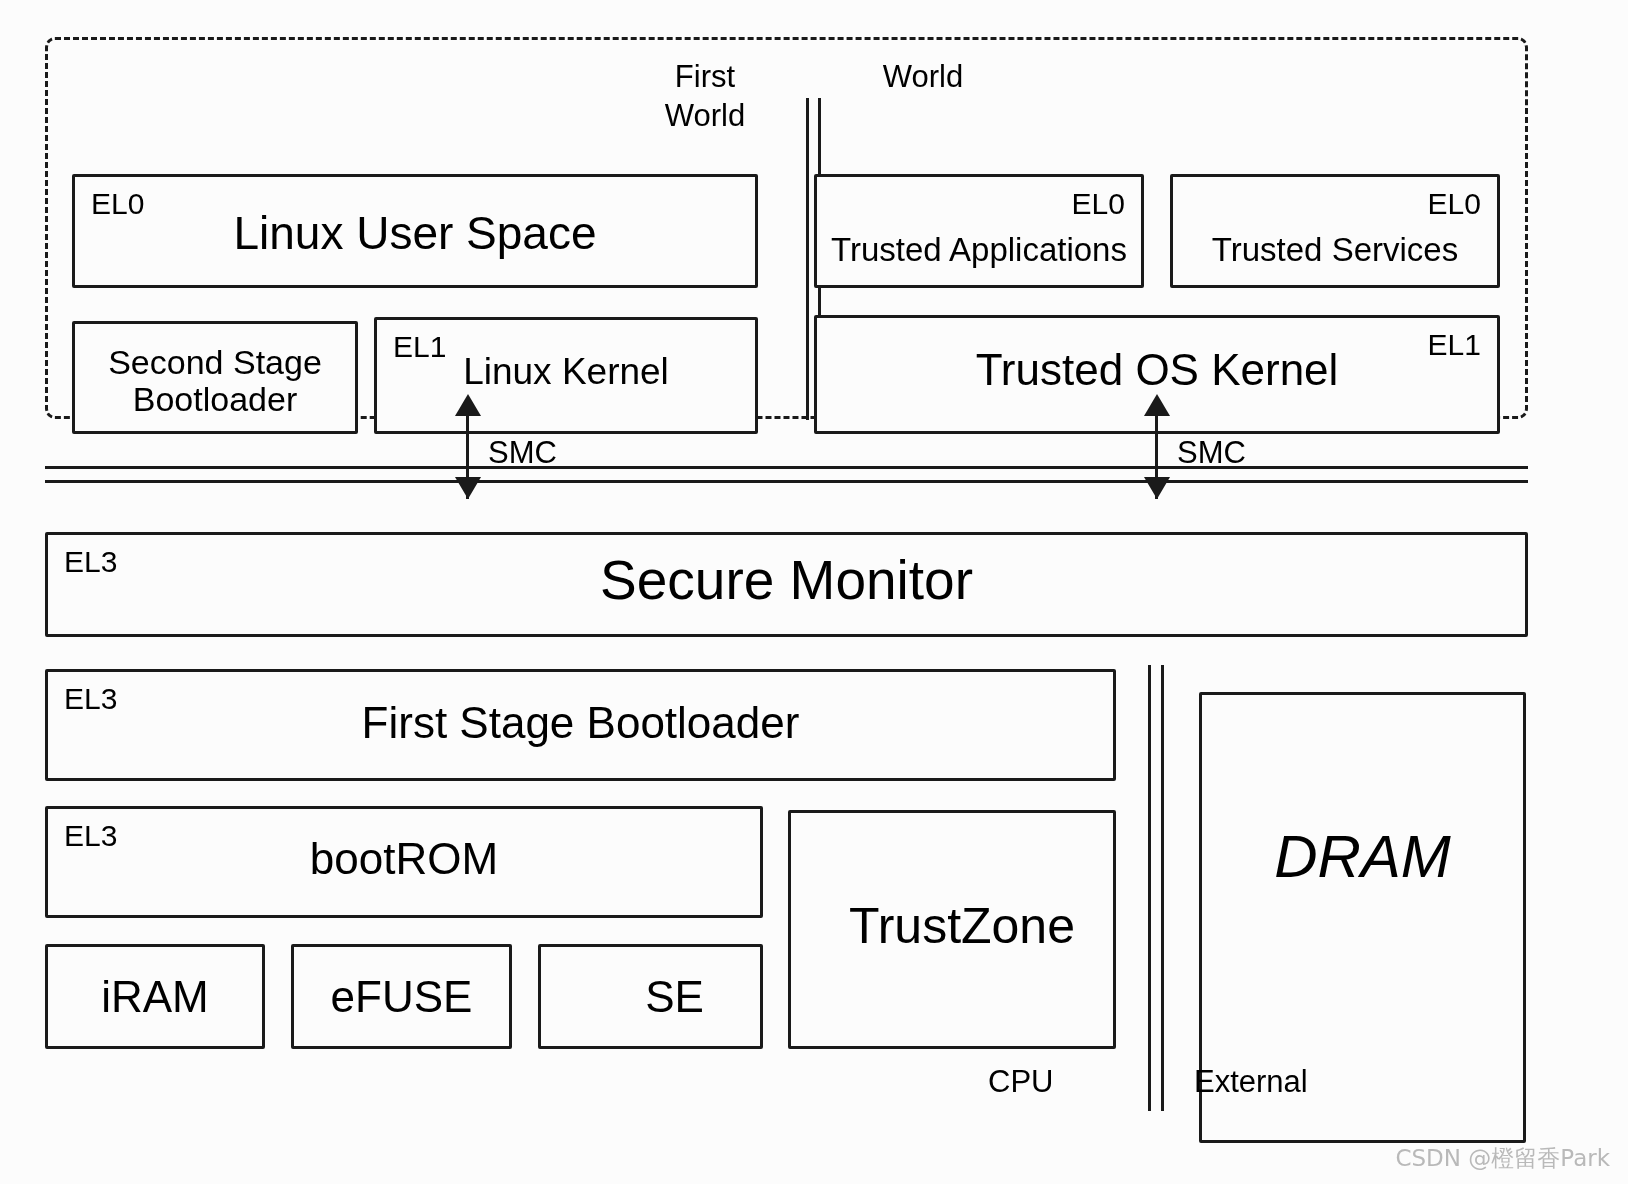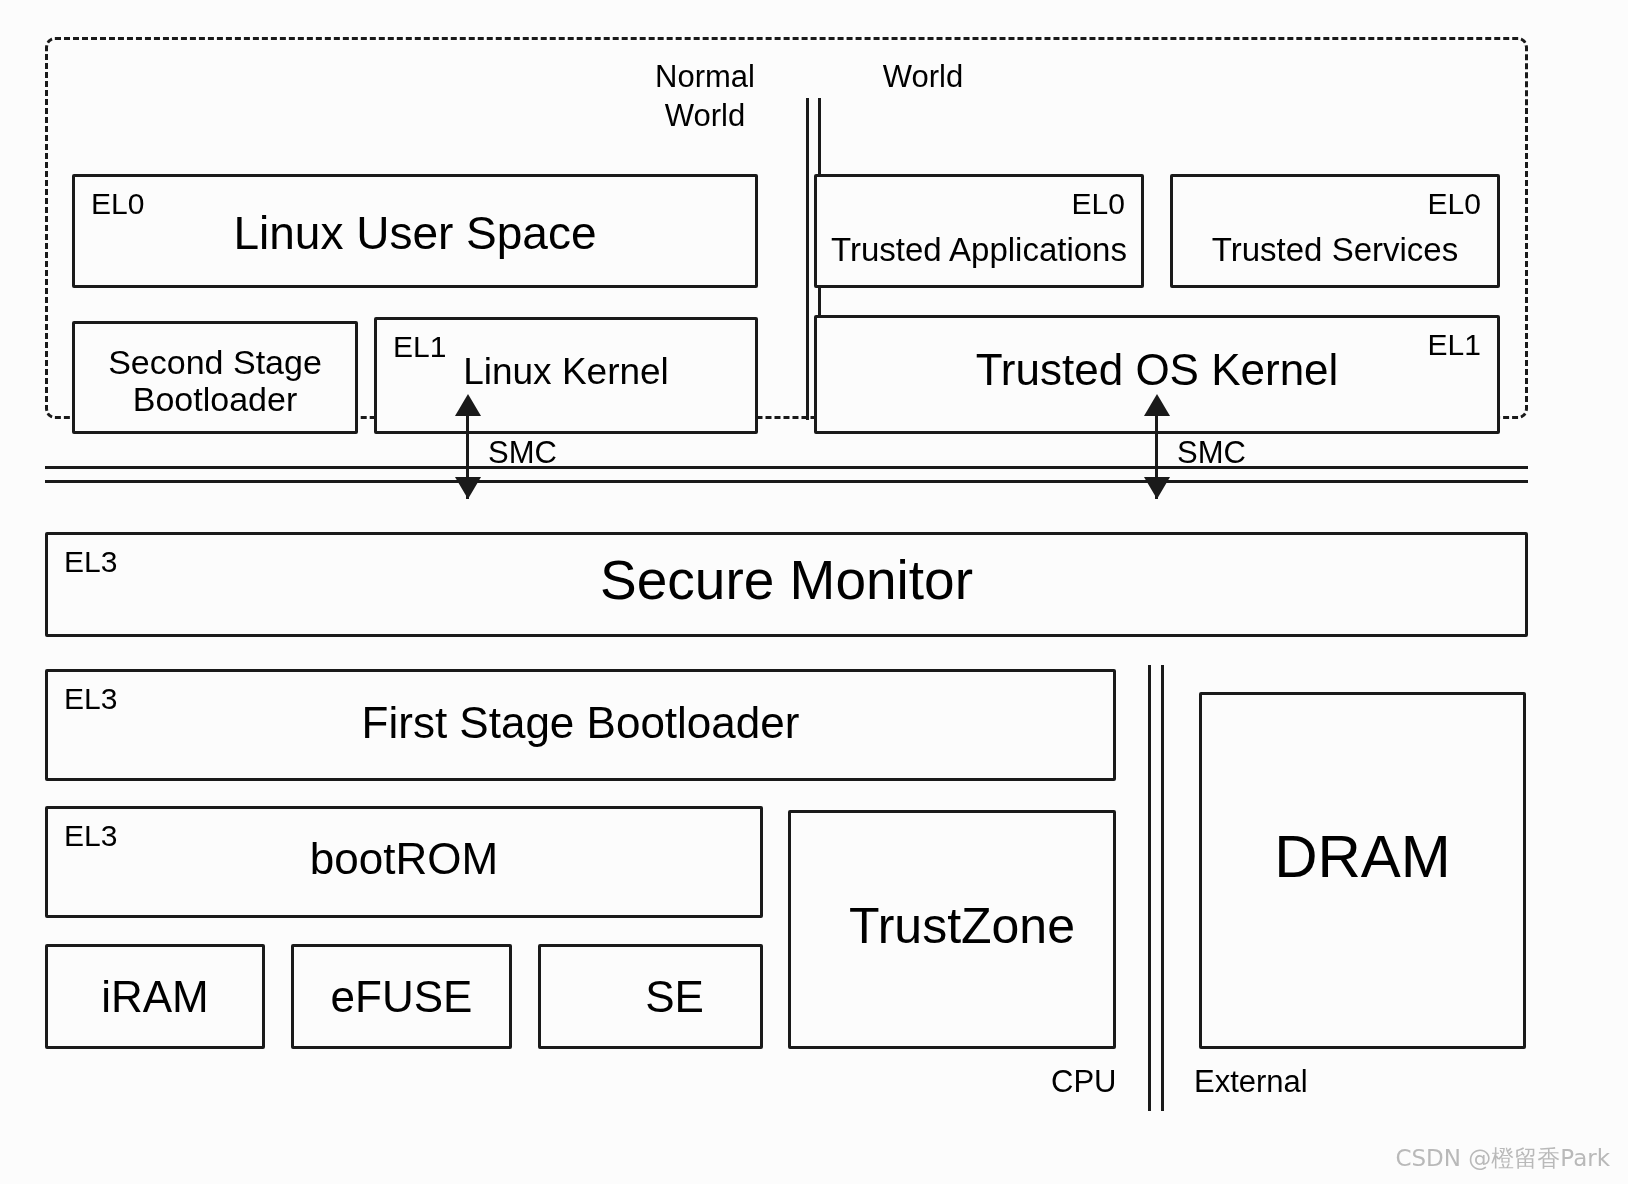--- a/index.html
+++ b/index.html
@@ -126,21 +126,21 @@
   }
 </style>
 </head>
 <body>
 
 <div id="canvas">
 
   <div id="world-region"></div>
 
   <div class="world-label" style="left:600px; top:58px; width:210px;">
-    <div>Normal</div>
+    <div>First</div>
     <div>World</div>
   </div>
   <div class="world-label" style="left:818px; top:58px; width:210px;">
     <div>World</div>
   </div>
 
   <div class="vsep" style="left:806px; top:98px; height:322px;"></div>
   <div class="vsep" style="left:818px; top:98px; height:322px;"></div>
 
   <div class="box" style="left:72px; top:146px; width:686px; height:114px;">
@@ -213,22 +213,22 @@
     <span class="box-title" style="top:26px; font-size:44px;padding-left:48px;">SE</span>
   </div>
 
   <div class="box" style="left:788px; top:782px; width:328px; height:239px;">
     <span class="box-title" style="top:86px; font-size:50px;padding-left:20px;">TrustZone</span>
   </div>
 
   <div class="vsep" style="left:1148px; top:665px; height:446px;"></div>
   <div class="vsep" style="left:1161px; top:665px; height:446px;"></div>
 
-  <div class="box" style="left:1199px; top:664px; width:327px; height:357px;">
+  <div class="box" style="left:1199px; top:664px; width:327px; height:451px;font-style:italic;">
     <span class="box-title" style="top:130px; font-size:60px;">DRAM</span>
   </div>
 
-  <div class="zone-label" style="left:1051px; top:1066px;">CPU</div>
+  <div class="zone-label" style="left:988px; top:1066px;">CPU</div>
   <div class="zone-label" style="left:1194px; top:1066px;">External</div>
 
   <div id="watermark">CSDN @橙留香Park</div>
 
 </div>
 
 </body></html>

